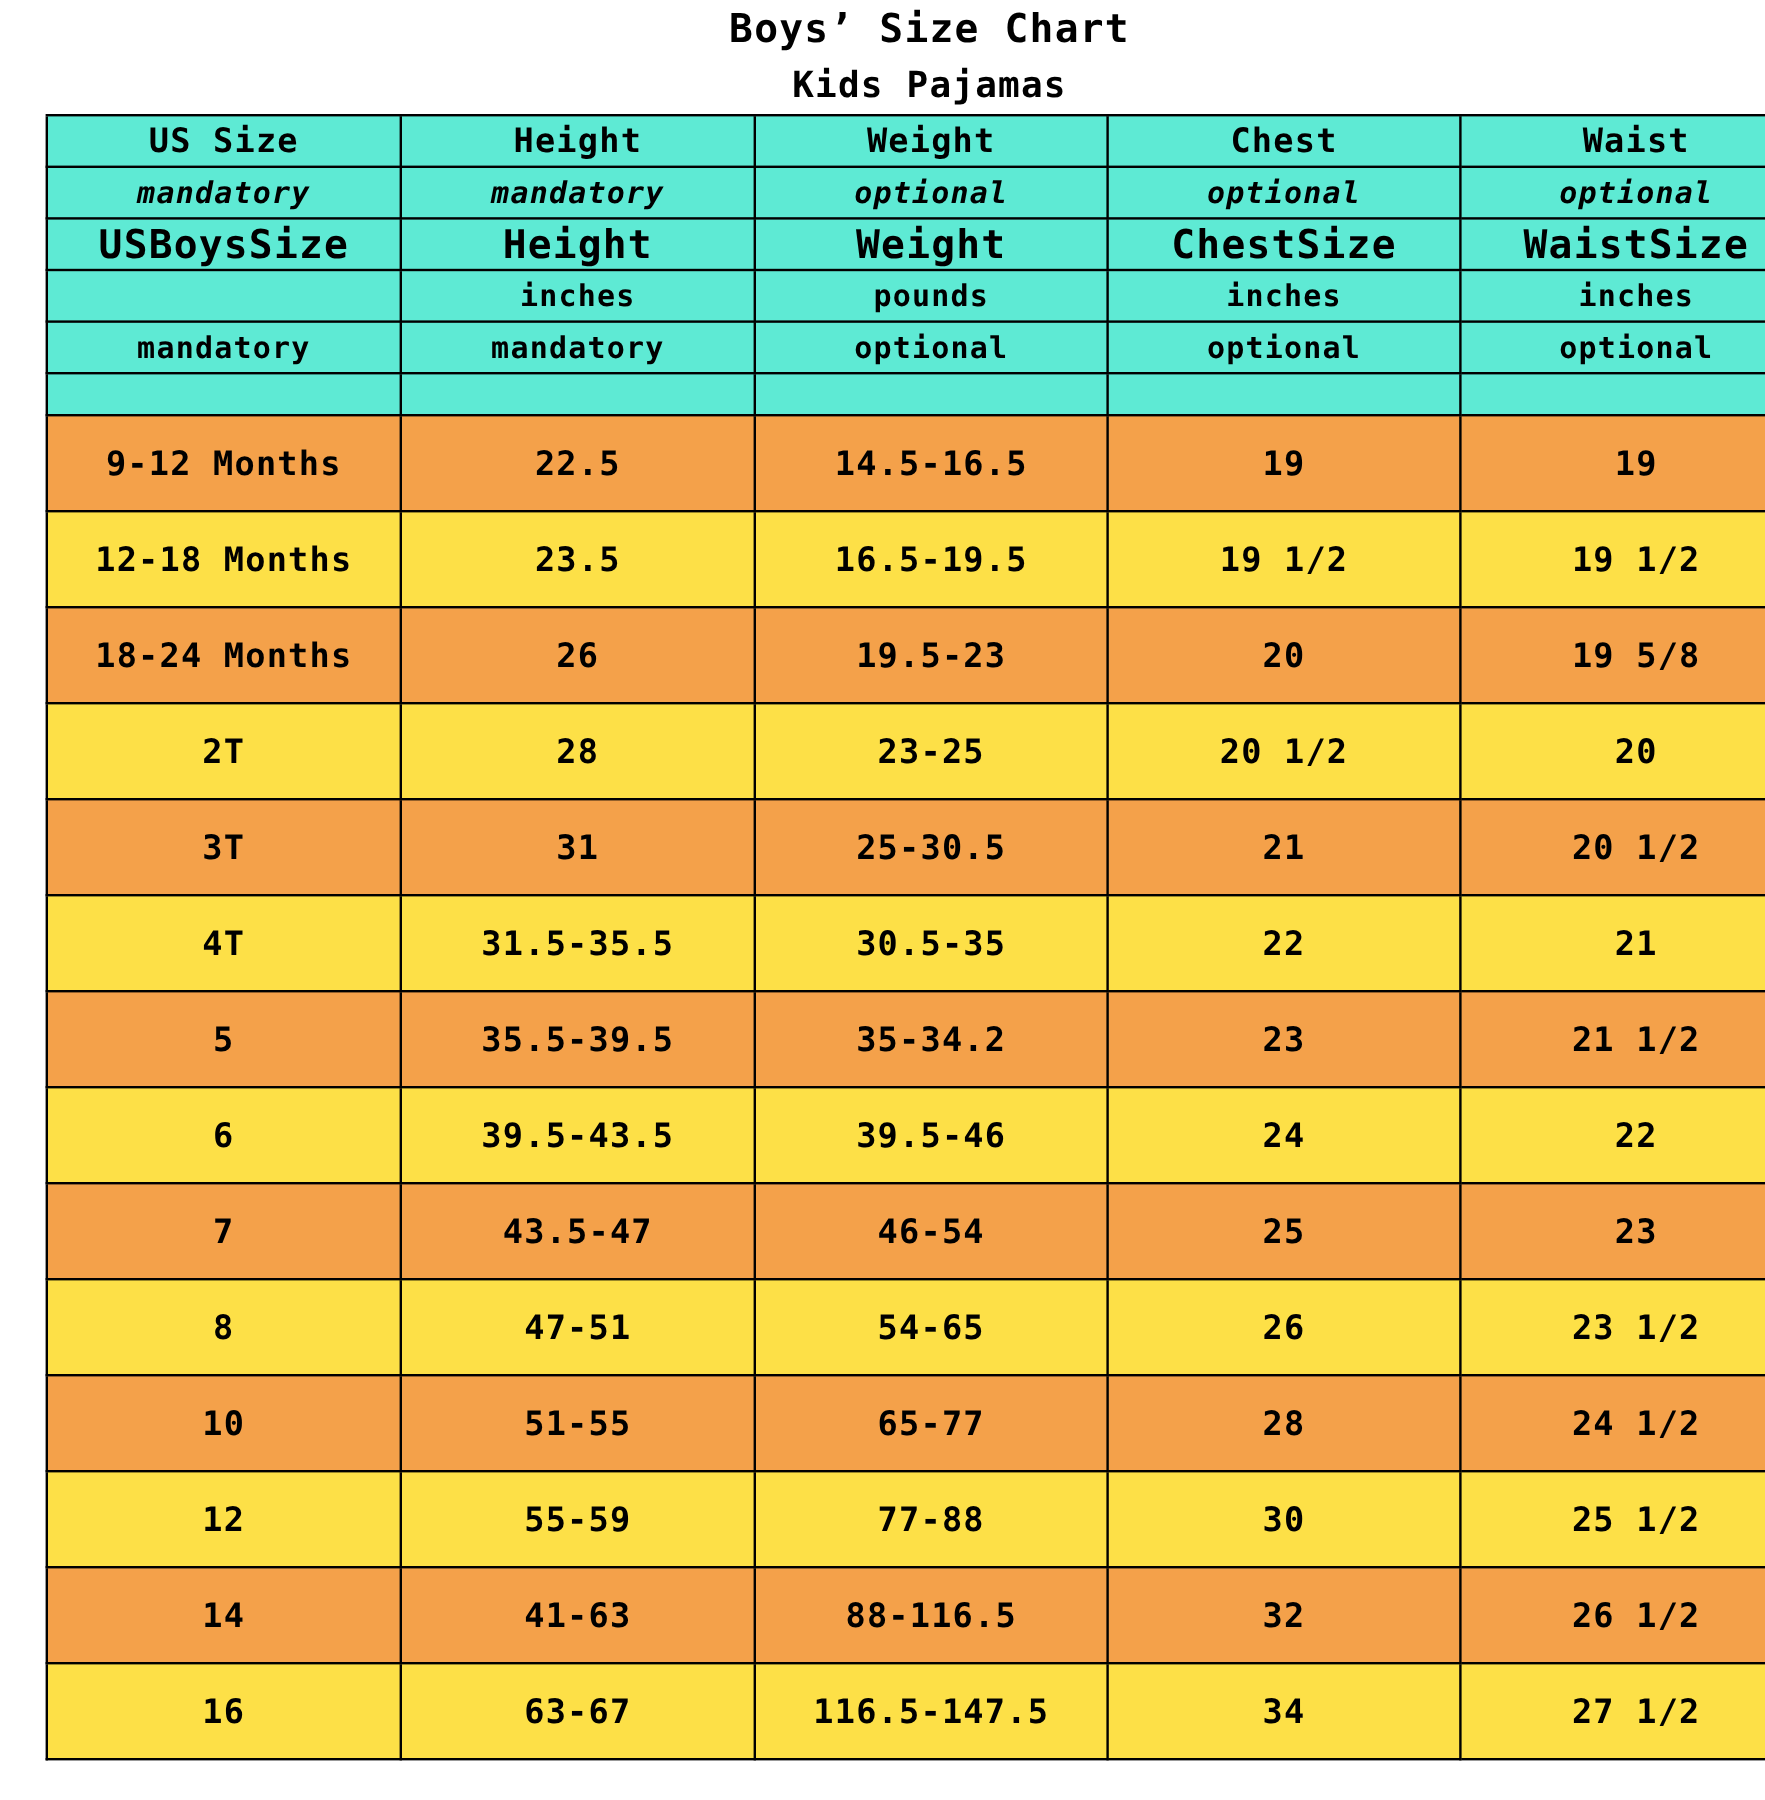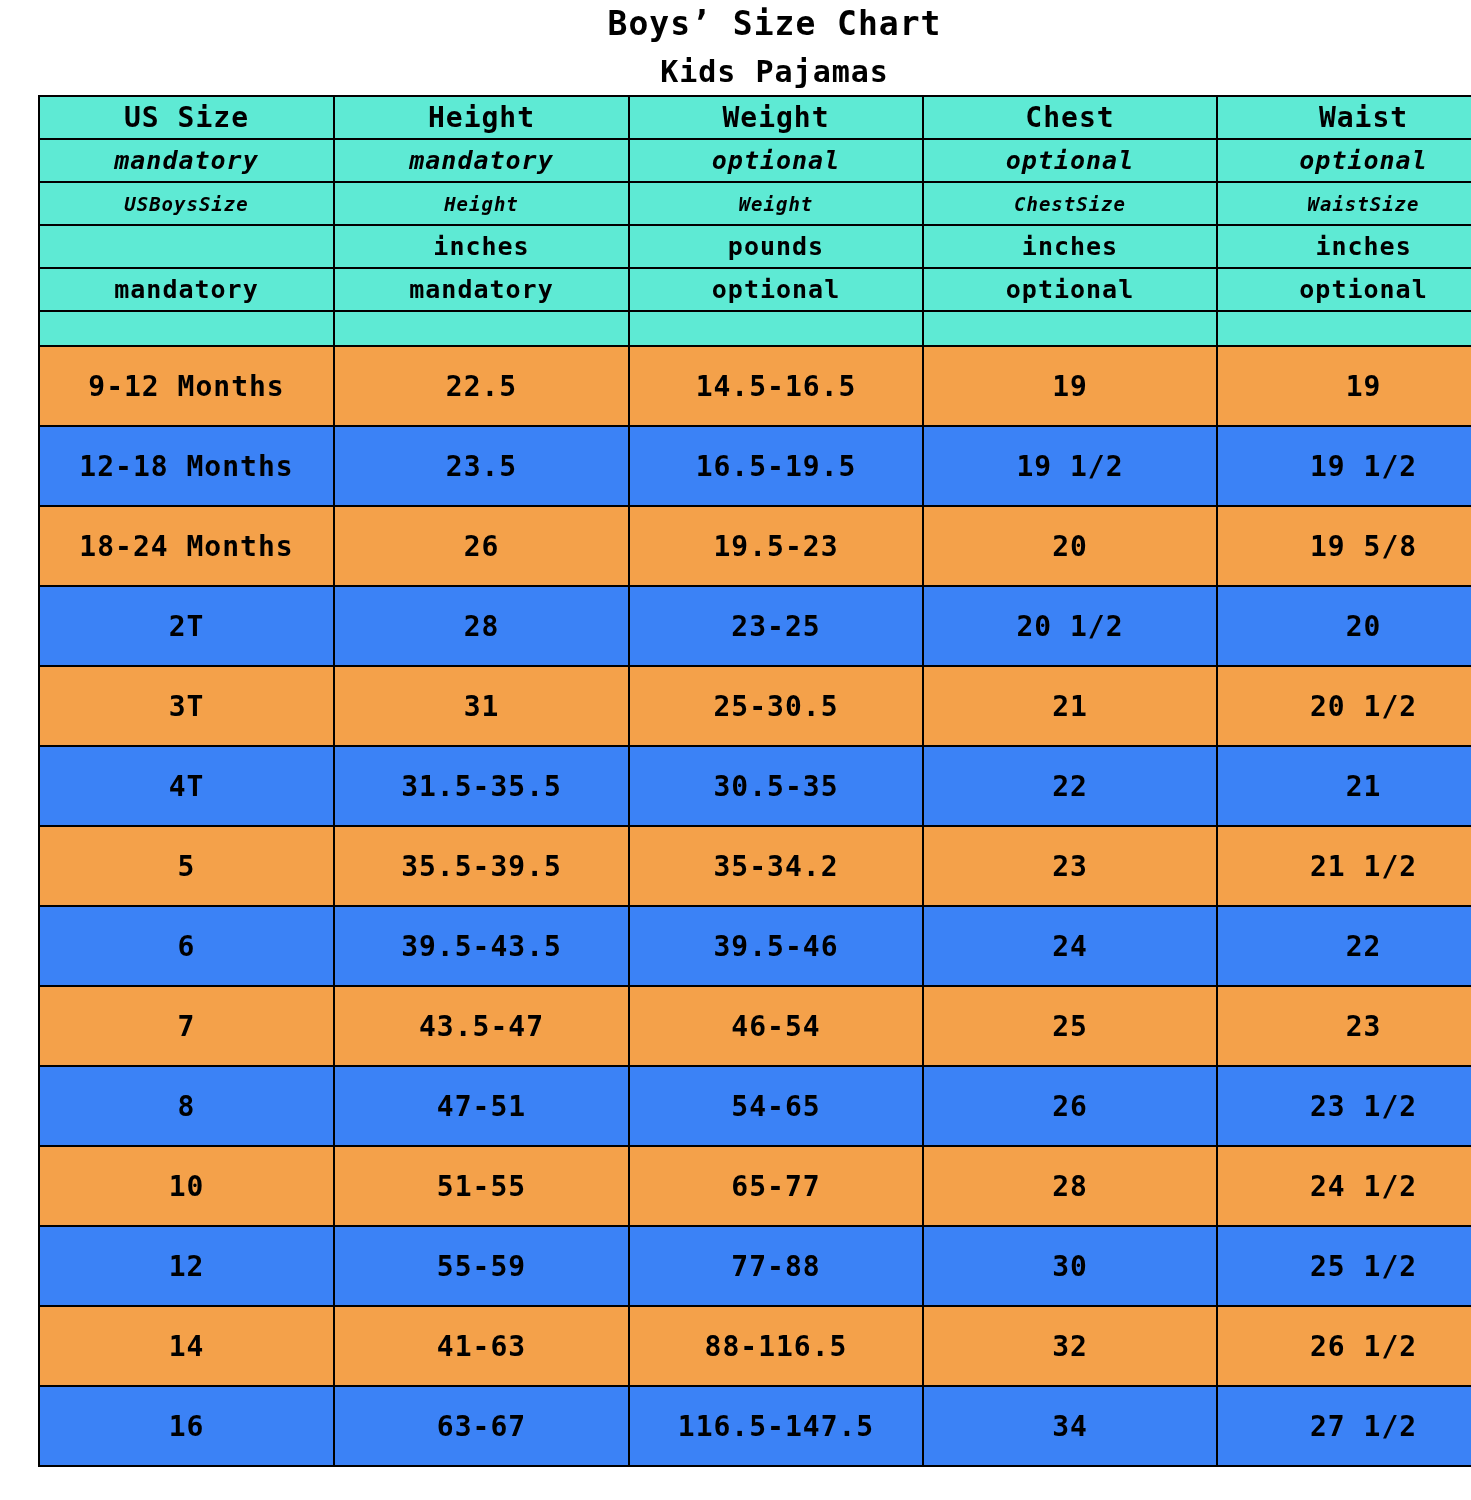--- a/index.html
+++ b/index.html
@@ -54,43 +54,42 @@
     height: 41px;
     letter-spacing: 2px;
   }
   .hdr-italic {
     font-size: 25px;
     font-style: italic;
     height: 41px;
     letter-spacing: 1px;
   }
   .hdr2 {
-    font-size: 19px;
-    height: 41px;
-    letter-spacing: 1px;
-    font-style: italic;
+    font-size: 33px;
+    height: 41px;
+    letter-spacing: 1px;
   }
   .hdr3 {
     font-size: 25px;
     height: 41px;
     letter-spacing: 1px;
   }
   .spacer-row td {
     height: 33px;
   }
   .data td {
     font-size: 28px;
     height: 78px;
     letter-spacing: 2px;
   }
   .row-orange td {
     background: #f4a14a;
   }
   .row-blue td {
-    background: #3b82f6;
+    background: #fde047;
   }
   .row-white td {
     background: #5eead4;
   }
   col.c1 { width: 295px; }
   col.c2 { width: 295px; }
   col.c3 { width: 294px; }
   col.c4 { width: 294px; }
   col.c5 { width: 293px; }
 </style>

